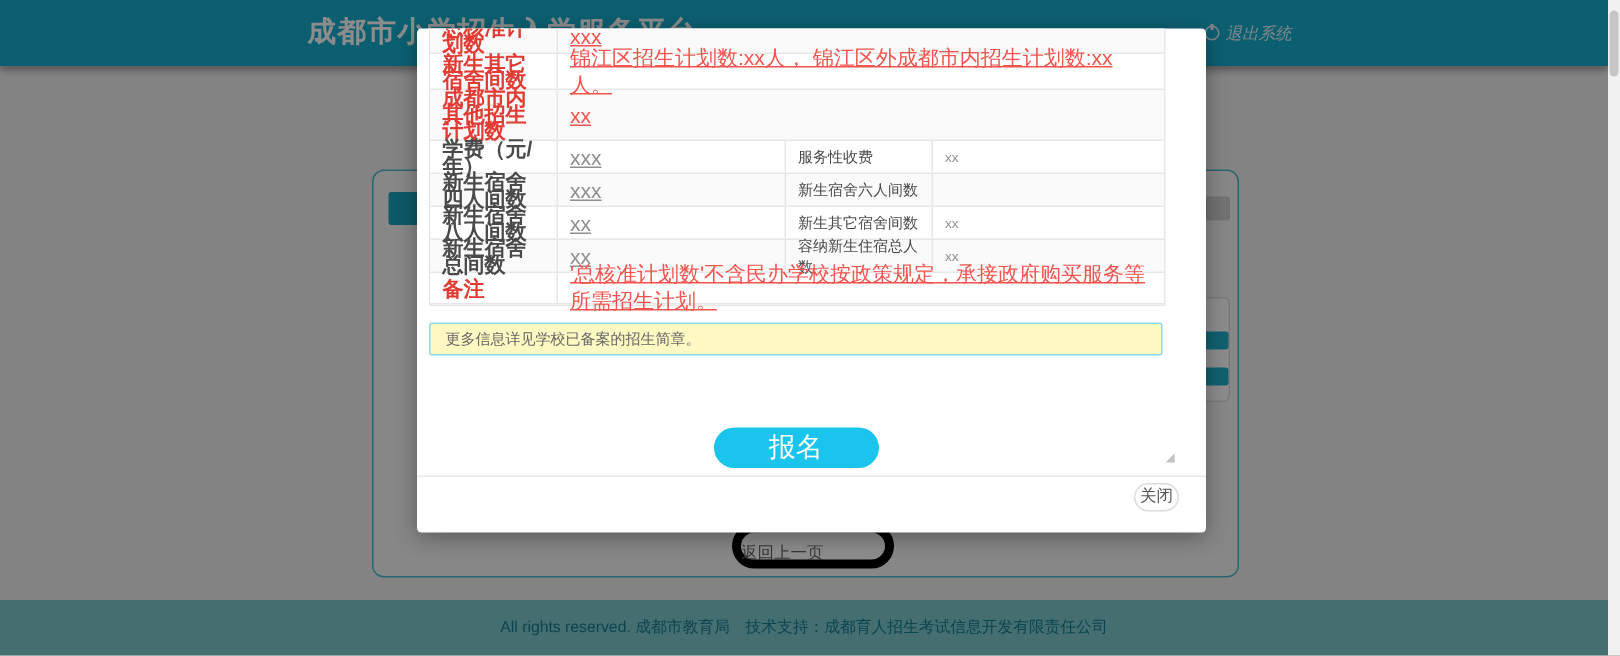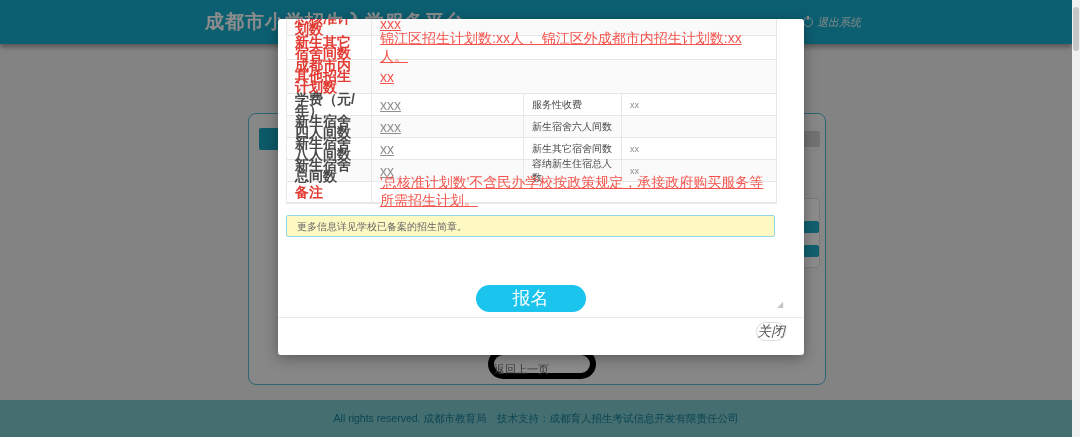--- a/index.html
+++ b/index.html
@@ -52,21 +52,21 @@
   .notice{margin-top:11px;height:22px;border:1px solid #8FD9E8;background:#fef9c3;border-radius:2px;
           color:#666666;font-size:10px;line-height:22px;padding:0 10px;box-sizing:border-box;}
 
   .applywrap{margin-top:48px;text-align:center;}
   .applybtn{display:inline-block;width:110px;height:27px;background:#1BC4EC;border:none;border-radius:13.5px;
             color:#FFFFFF;font-size:18px;line-height:27px;text-align:center;cursor:pointer;}
 
   .grip{position:absolute;left:499px;top:282px;font-size:8px;color:#C4C4C4;line-height:8px;}
   .modal-foot{position:absolute;left:0;top:298px;width:526px;border-top:1px solid #EAEAEA;height:38px;}
   .closebtn{position:absolute;right:18px;top:4px;width:30px;height:19px;background:#FFFFFF;border:1px solid #DCDCDC;
-            border-radius:10px;color:#555555;font-size:14px;line-height:17px;text-align:center;box-sizing:border-box;cursor:pointer;font-style:italic;}
+            border-radius:10px;color:#555555;font-size:11px;line-height:17px;text-align:center;box-sizing:border-box;cursor:pointer;}
 
   
   .scrollbar{position:absolute;right:0;top:0;width:8px;height:437px;background:#F1F1F1;z-index:30;}
   .scroll-thumb{position:absolute;left:1px;top:7px;width:6px;height:44px;background:#C6C6C6;border-radius:3px;}
 </style>
 </head>
 <body>
 
 <div class="header">
   <div class="title">成都市小学招生入学服务平台</div>

